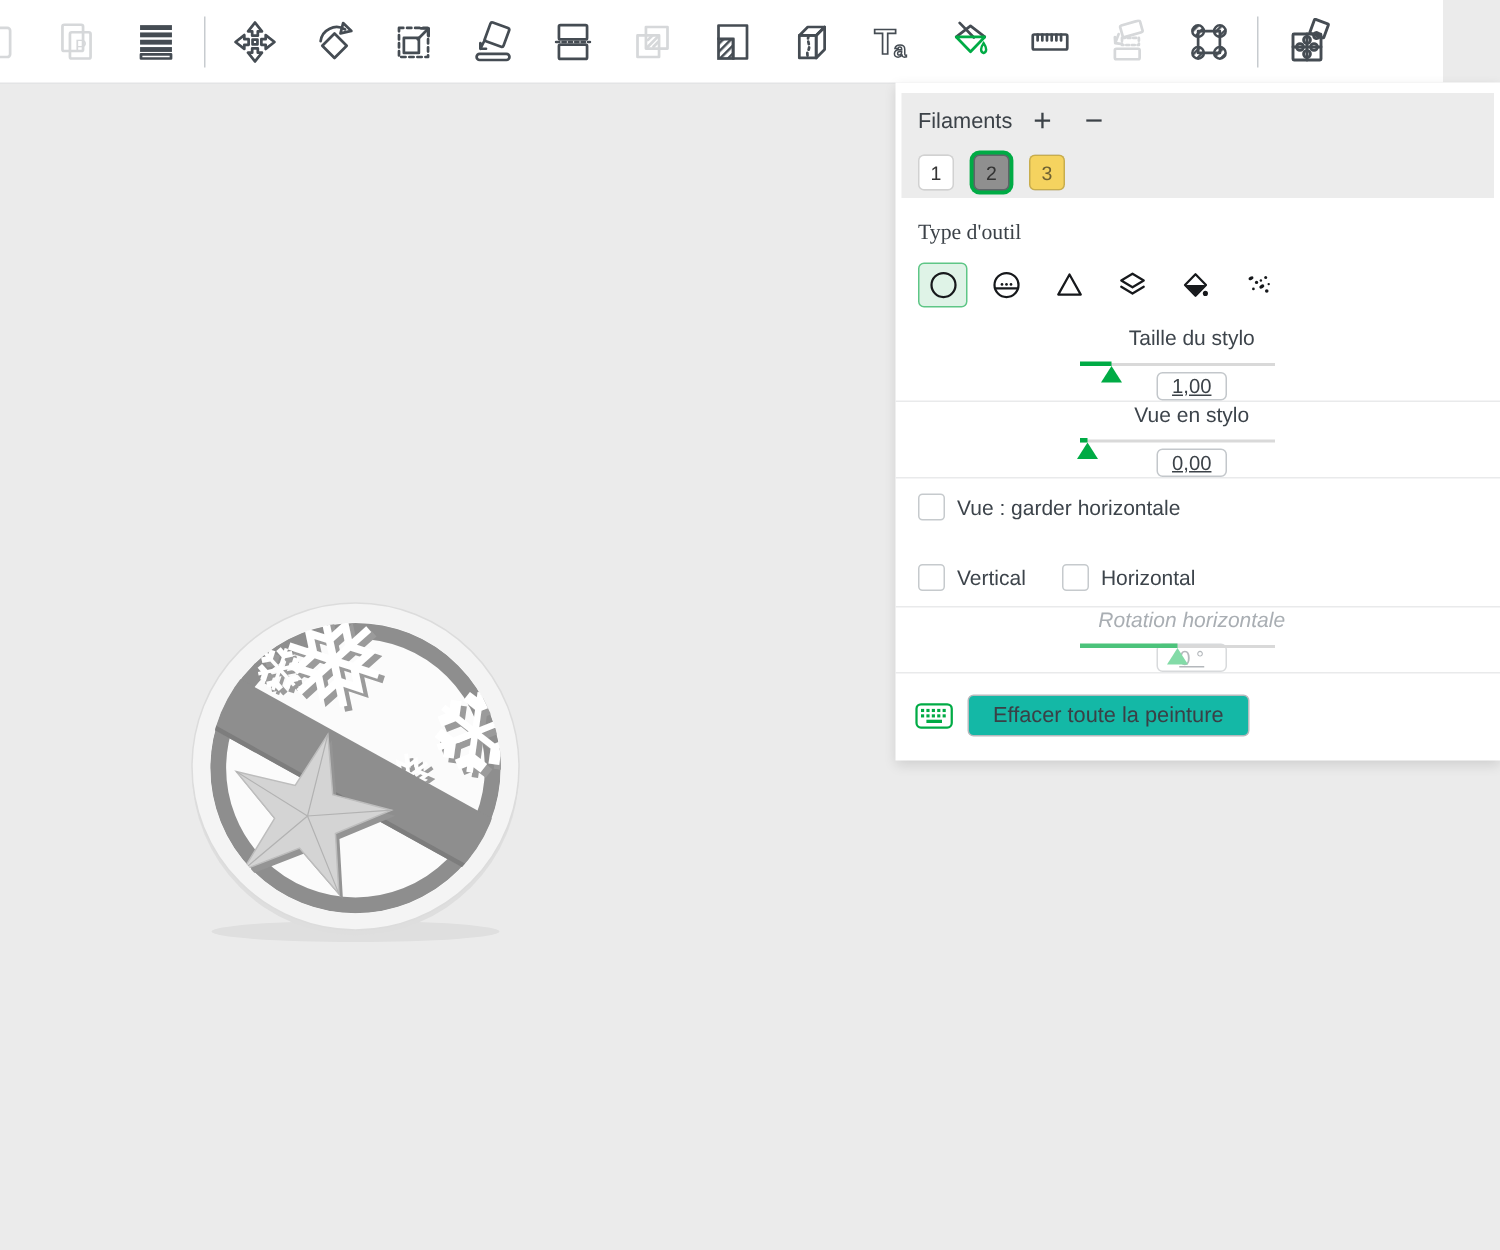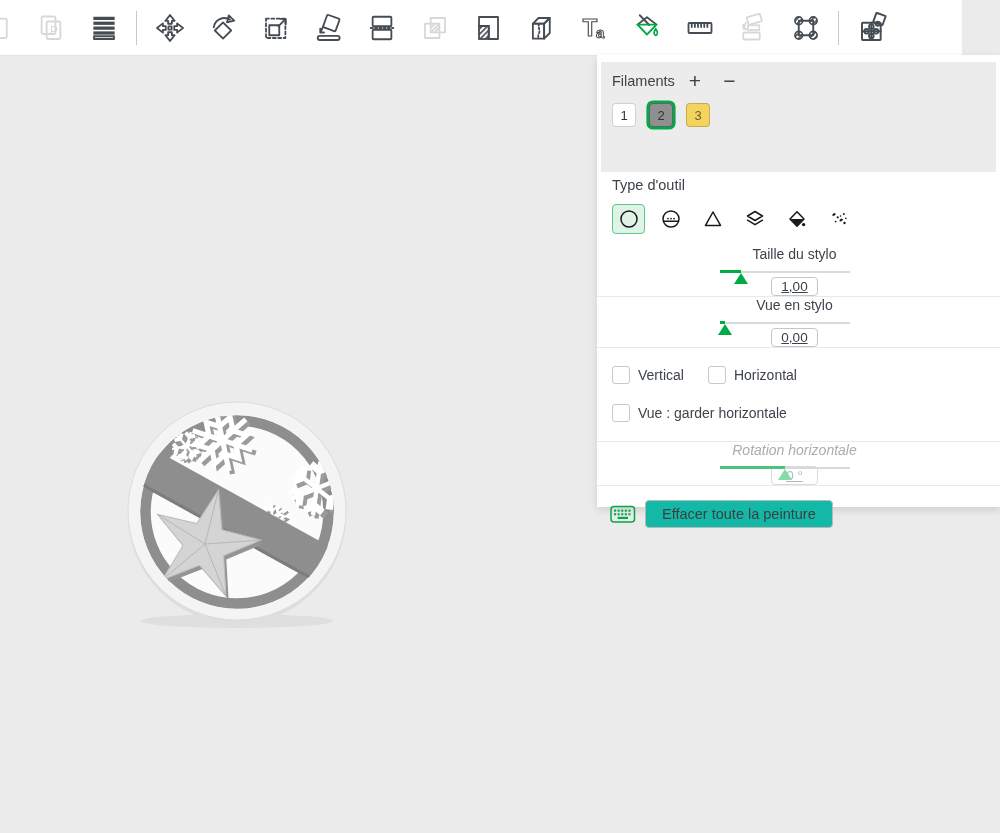--- a/index.html
+++ b/index.html
@@ -25,33 +25,33 @@
   .green{stroke:#00ab45;}
   
   .canvas{position:absolute;left:0;top:56px;width:1000px;height:777px;background:#ebebeb;}
   .model{position:absolute;left:117px;top:337px;}
   
   .panel{
     position:absolute;left:597px;top:55px;width:403px;height:452px;
     background:#ffffff;box-shadow:0 3px 8px rgba(0,0,0,.12);
     box-sizing:border-box;
   }
-  .filaments-box{margin:7px 4px 0 4px;height:110px;background:#ececec;box-sizing:border-box;padding:10px 12px 0 11px;}
+  .filaments-box{margin:7px 4px 0 4px;height:70px;background:#ececec;box-sizing:border-box;padding:10px 12px 0 11px;}
   .fil-head{display:flex;align-items:center;font-size:15px;color:#3c4248;}
   .fil-add,.fil-remove{background:none;border:none;font-size:21px;font-weight:300;color:#3c4248;cursor:pointer;line-height:18px;padding:0;}
   .fil-add{margin-left:14px;}
   .fil-remove{margin-left:22px;}
   .fil-swatches{display:flex;margin-top:13px;gap:13px;}
   .swatch{
     width:22px;height:22px;border:1px solid rgba(0,0,0,.18);border-radius:4px;
     display:flex;align-items:center;justify-content:center;font-size:13px;color:#333;cursor:pointer;
   }
   .swatch.selected{box-shadow:0 0 0 2.6px #00ab45;border-color:#5f6468;}
   .swatch.s3{color:#6e6133;}
-  .tooltype{padding:5px 15px 0 15px;}
+  .tooltype{padding:15px 15px 0 15px;font-family:Liberation Serif, serif;}
   .sec-label{font-size:14.5px;color:#3c4248;}
   .tool-row{display:flex;margin-top:11px;gap:9px;}
   .tool-btn{width:33px;height:30px;border:1px solid transparent;border-radius:4px;display:flex;align-items:center;justify-content:center;background:none;cursor:pointer;padding:0;}
   .tool-btn.selected{background:#dff3e7;border-color:#5ec686;}
   .tic{stroke:#17191c;fill:none;stroke-width:1.5;stroke-linejoin:round;stroke-linecap:round;}
   .tic-fill{fill:#17191c;stroke:none;}
   .srow{display:flex;align-items:center;padding:0 23px 0 15px;height:50px;flex-direction:column;}
   .srow.first{margin-top:12px;}
   .srow .lab{flex:1;font-size:14px;color:#3d444b;}
   .slider{position:relative;width:130px;height:20px;margin-right:19px;cursor:pointer;}
@@ -376,35 +376,35 @@
     <div class="slider">
       <div class="track"></div>
       <div class="fillbar" style="width: 4%;"></div>
       <div class="thumb" style="left: 4%;"></div>
     </div>
     <input class="val-input" value="0,00" style="">
   </div>
 
   <div class="hr"></div>
 
+  <div class="checks row2">
+    <div class="chk">
+      <span class="box"></span>
+      <span class="txt">Vue : garder horizontale</span>
+    </div>
+  </div>
+
   <div class="checks row1">
     <div class="chk">
       <span class="box"></span>
       <span class="txt">Vertical</span>
     </div>
     <div class="chk">
       <span class="box"></span>
       <span class="txt">Horizontal</span>
-    </div>
-  </div>
-
-  <div class="checks row2">
-    <div class="chk">
-      <span class="box"></span>
-      <span class="txt">Vue : garder horizontale</span>
     </div>
   </div>
 
   <div class="hr"></div>
 
   <div class="srow disabled">
     <span class="lab">Rotation horizontale</span>
     <div class="slider">
       <div class="track"></div>
       <div class="fillbar" style="width: 50%;"></div>

